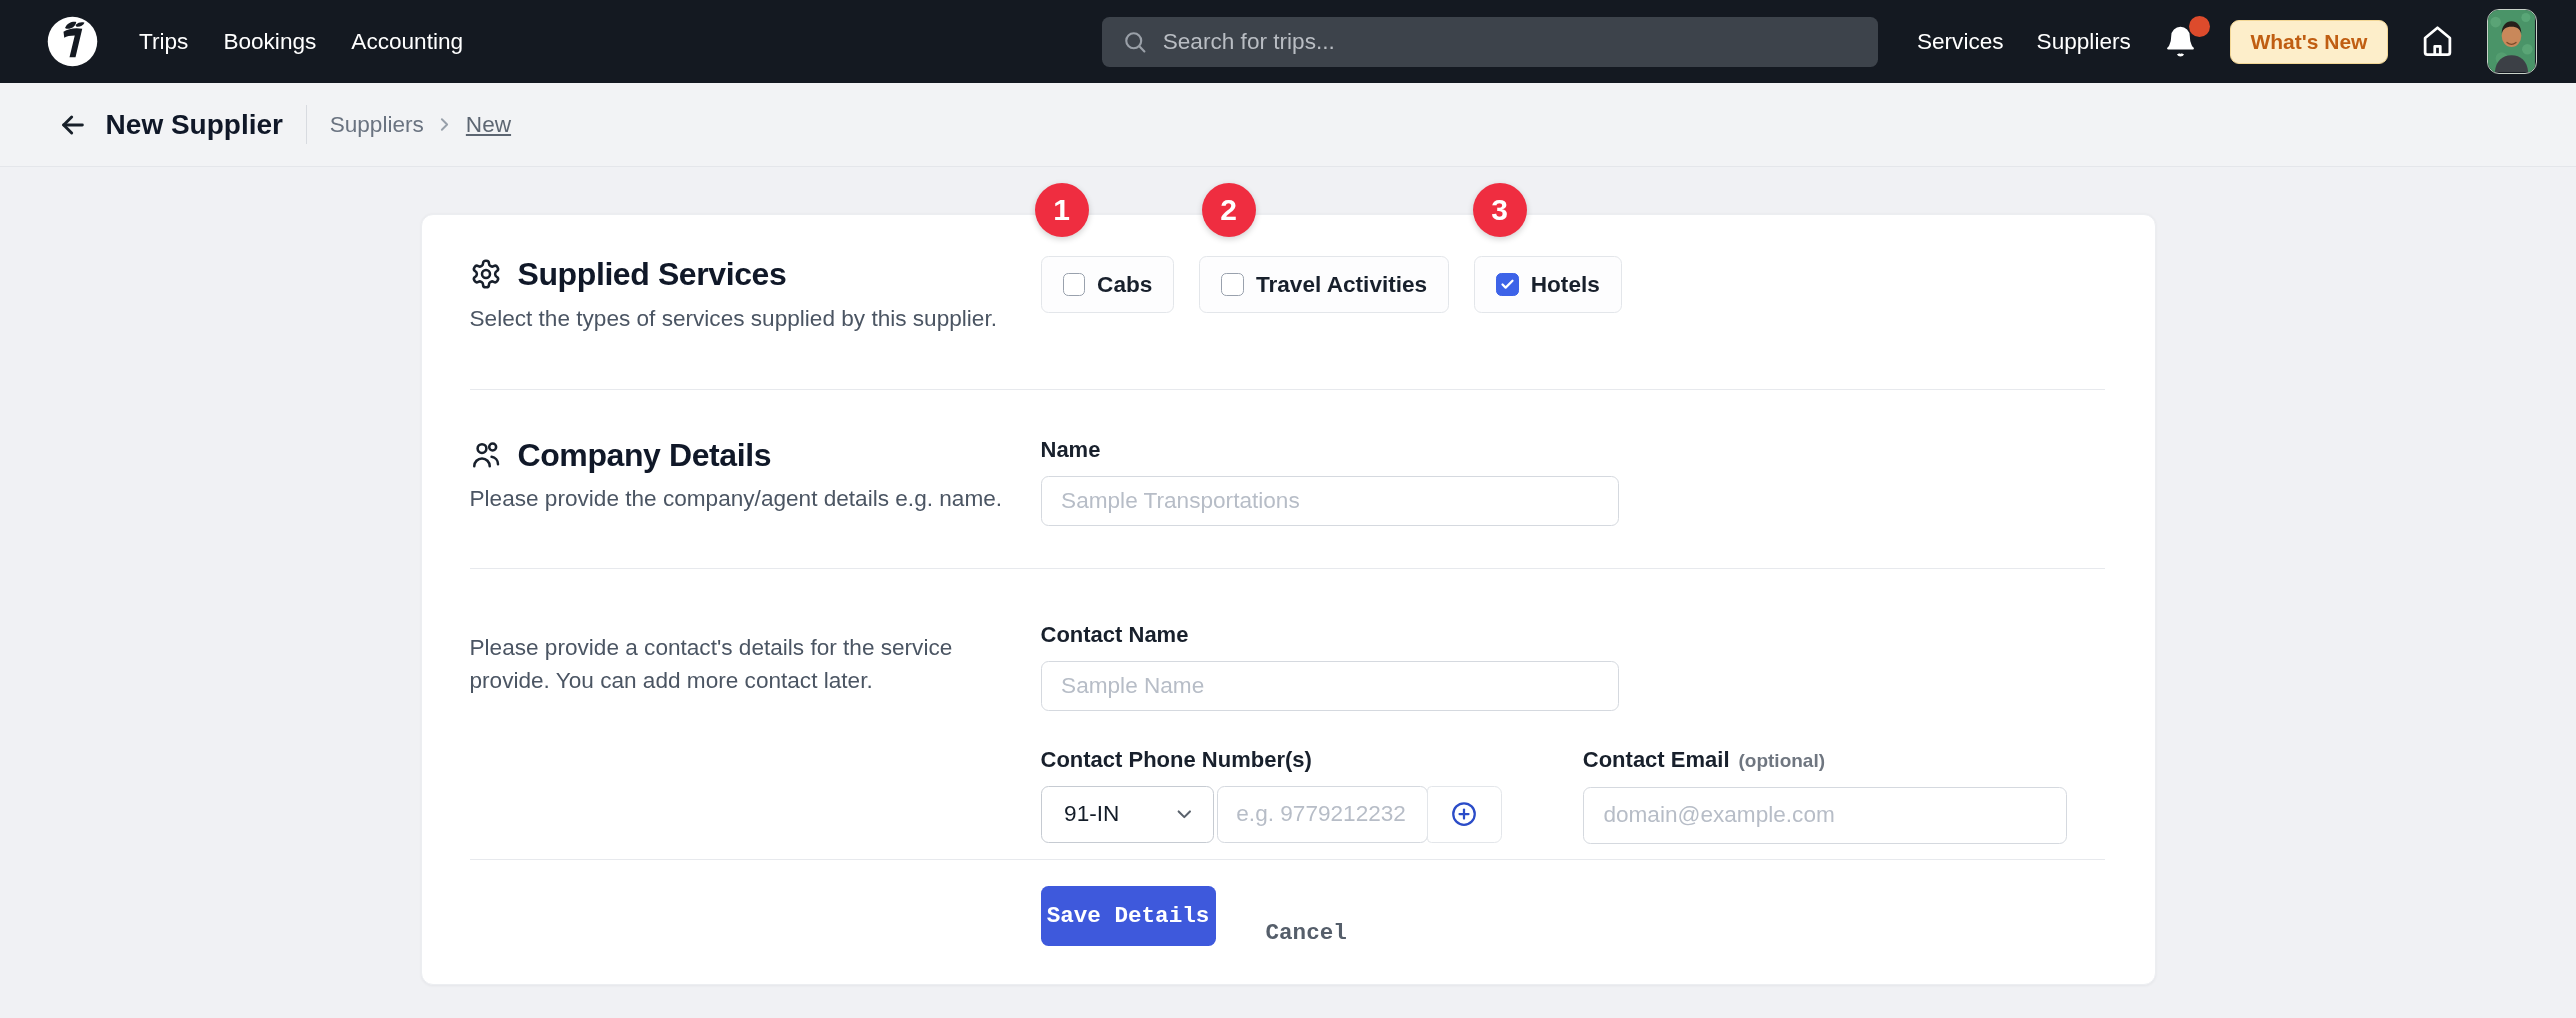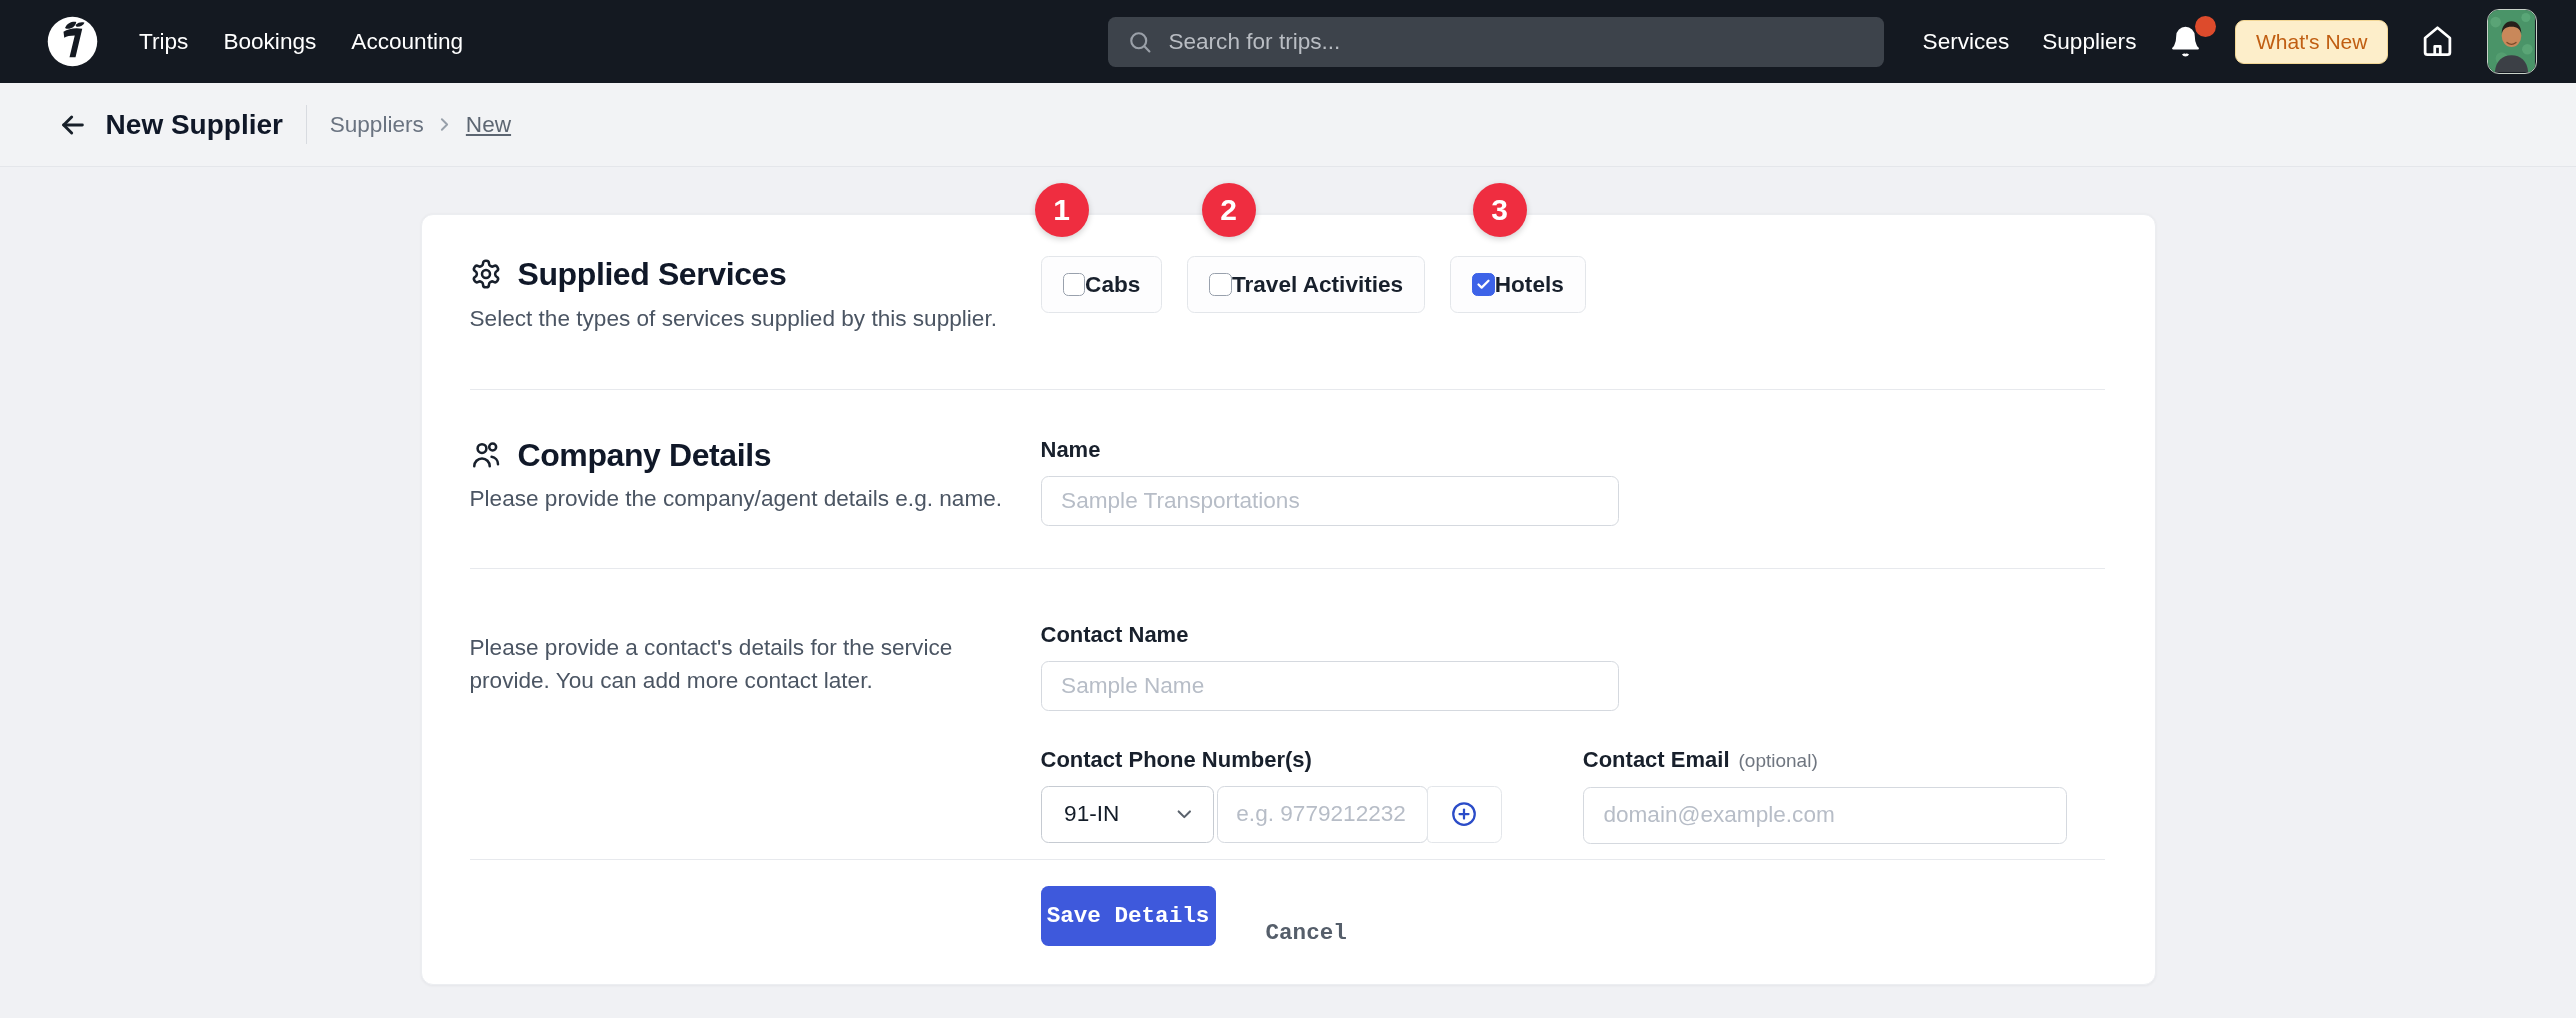--- a/index.html
+++ b/index.html
@@ -36,21 +36,21 @@
   .search input::placeholder { color:#b9bdc3; }
   .nav-right { display:flex; align-items:center; gap:33px; margin-left:39px; }
   .bell-wrap { position:relative; cursor:pointer; display:flex; }
   .bell-dot {
     position:absolute; top:-9px; right:-13.6px;
     width:21px; height:21px; border-radius:50%;
     background:#dd4b2c;
   }
   .whats-new {
     background:#fdeeca; border:1.5px solid #f3d795;
-    color:#c05e12; font-weight:400; font-size:21px;
+    color:#c05e12; font-weight:700; font-size:21px;
     height:44px; padding:0 19.6px; border-radius:9px;
     display:flex; align-items:center; cursor:pointer; white-space:nowrap;text-align:center;
   }
   .home-icon { cursor:pointer; display:flex; }
   .avatar {
     width:50px; height:65px; border-radius:12px; overflow:hidden;
     border:1.5px solid #c9d2c9; cursor:pointer; flex-shrink:0;
   }
   .avatar svg { display:block; }
 
@@ -101,40 +101,40 @@
 
   .sec-1 { padding-top:41px; padding-bottom:54px; }
   .sec-2 { padding-top:47px; padding-bottom:42px; }
   .sec-3 { padding-top:53px; padding-bottom:15px; }
   .sec-actions { padding-top:26px; padding-bottom:38px; }
 
   
   .checkbox-row { display:flex; gap:25px; }
   .checkbox-btn {
     height:57px; border:0.8px solid #e3e6ea; background:#fdfdfe;
-    border-radius:7.5px; display:flex; align-items:center; gap:0;
+    border-radius:7.5px; display:flex; align-items:center; gap:12px;
     padding:8px 21px; cursor:pointer;
   }
   .cb-box {
     width:22.6px; height:22.6px; border:1.5px solid #99a1ad; border-radius:5.3px;
     background:#ffffff; display:flex; align-items:center; justify-content:center;
     flex-shrink:0;
   }
   .checkbox-btn.checked .cb-box { background:#3d63e8; border-color:#3d63e8; }
   .cb-check { display:none; }
   .checkbox-btn.checked .cb-check { display:block; }
   .cb-label { font-size:22.6px; font-weight:700; color:#18202c; white-space:nowrap; }
 
   
   .field-label {
     font-size:22px; font-weight:700; color:#18202c;
     margin-bottom:13.6px; line-height:25.6px;
     display:flex; align-items:baseline; gap:9px; white-space:nowrap;
   }
-  .optional { font-size:19px; font-weight:400; color:#6f7680;text-align:center; }
+  .optional { font-size:19px; font-weight:700; color:#6f7680;text-align:center; }
   .text-input {
     height:50px; width:578px; border:0.8px solid #d5d9df; border-radius:7.5px;
     padding:0 19.6px; font-size:22.6px; color:#18202c; outline:none;
     font-family:inherit; background:#ffffff;
   }
   .text-input::placeholder, .phone-input::placeholder { color:#b7bdc7; }
 
   .phone-email-row { display:flex; margin-top:36px; }
   .email-col { margin-left:81px; }
   .phone-row { display:flex; align-items:stretch; }

